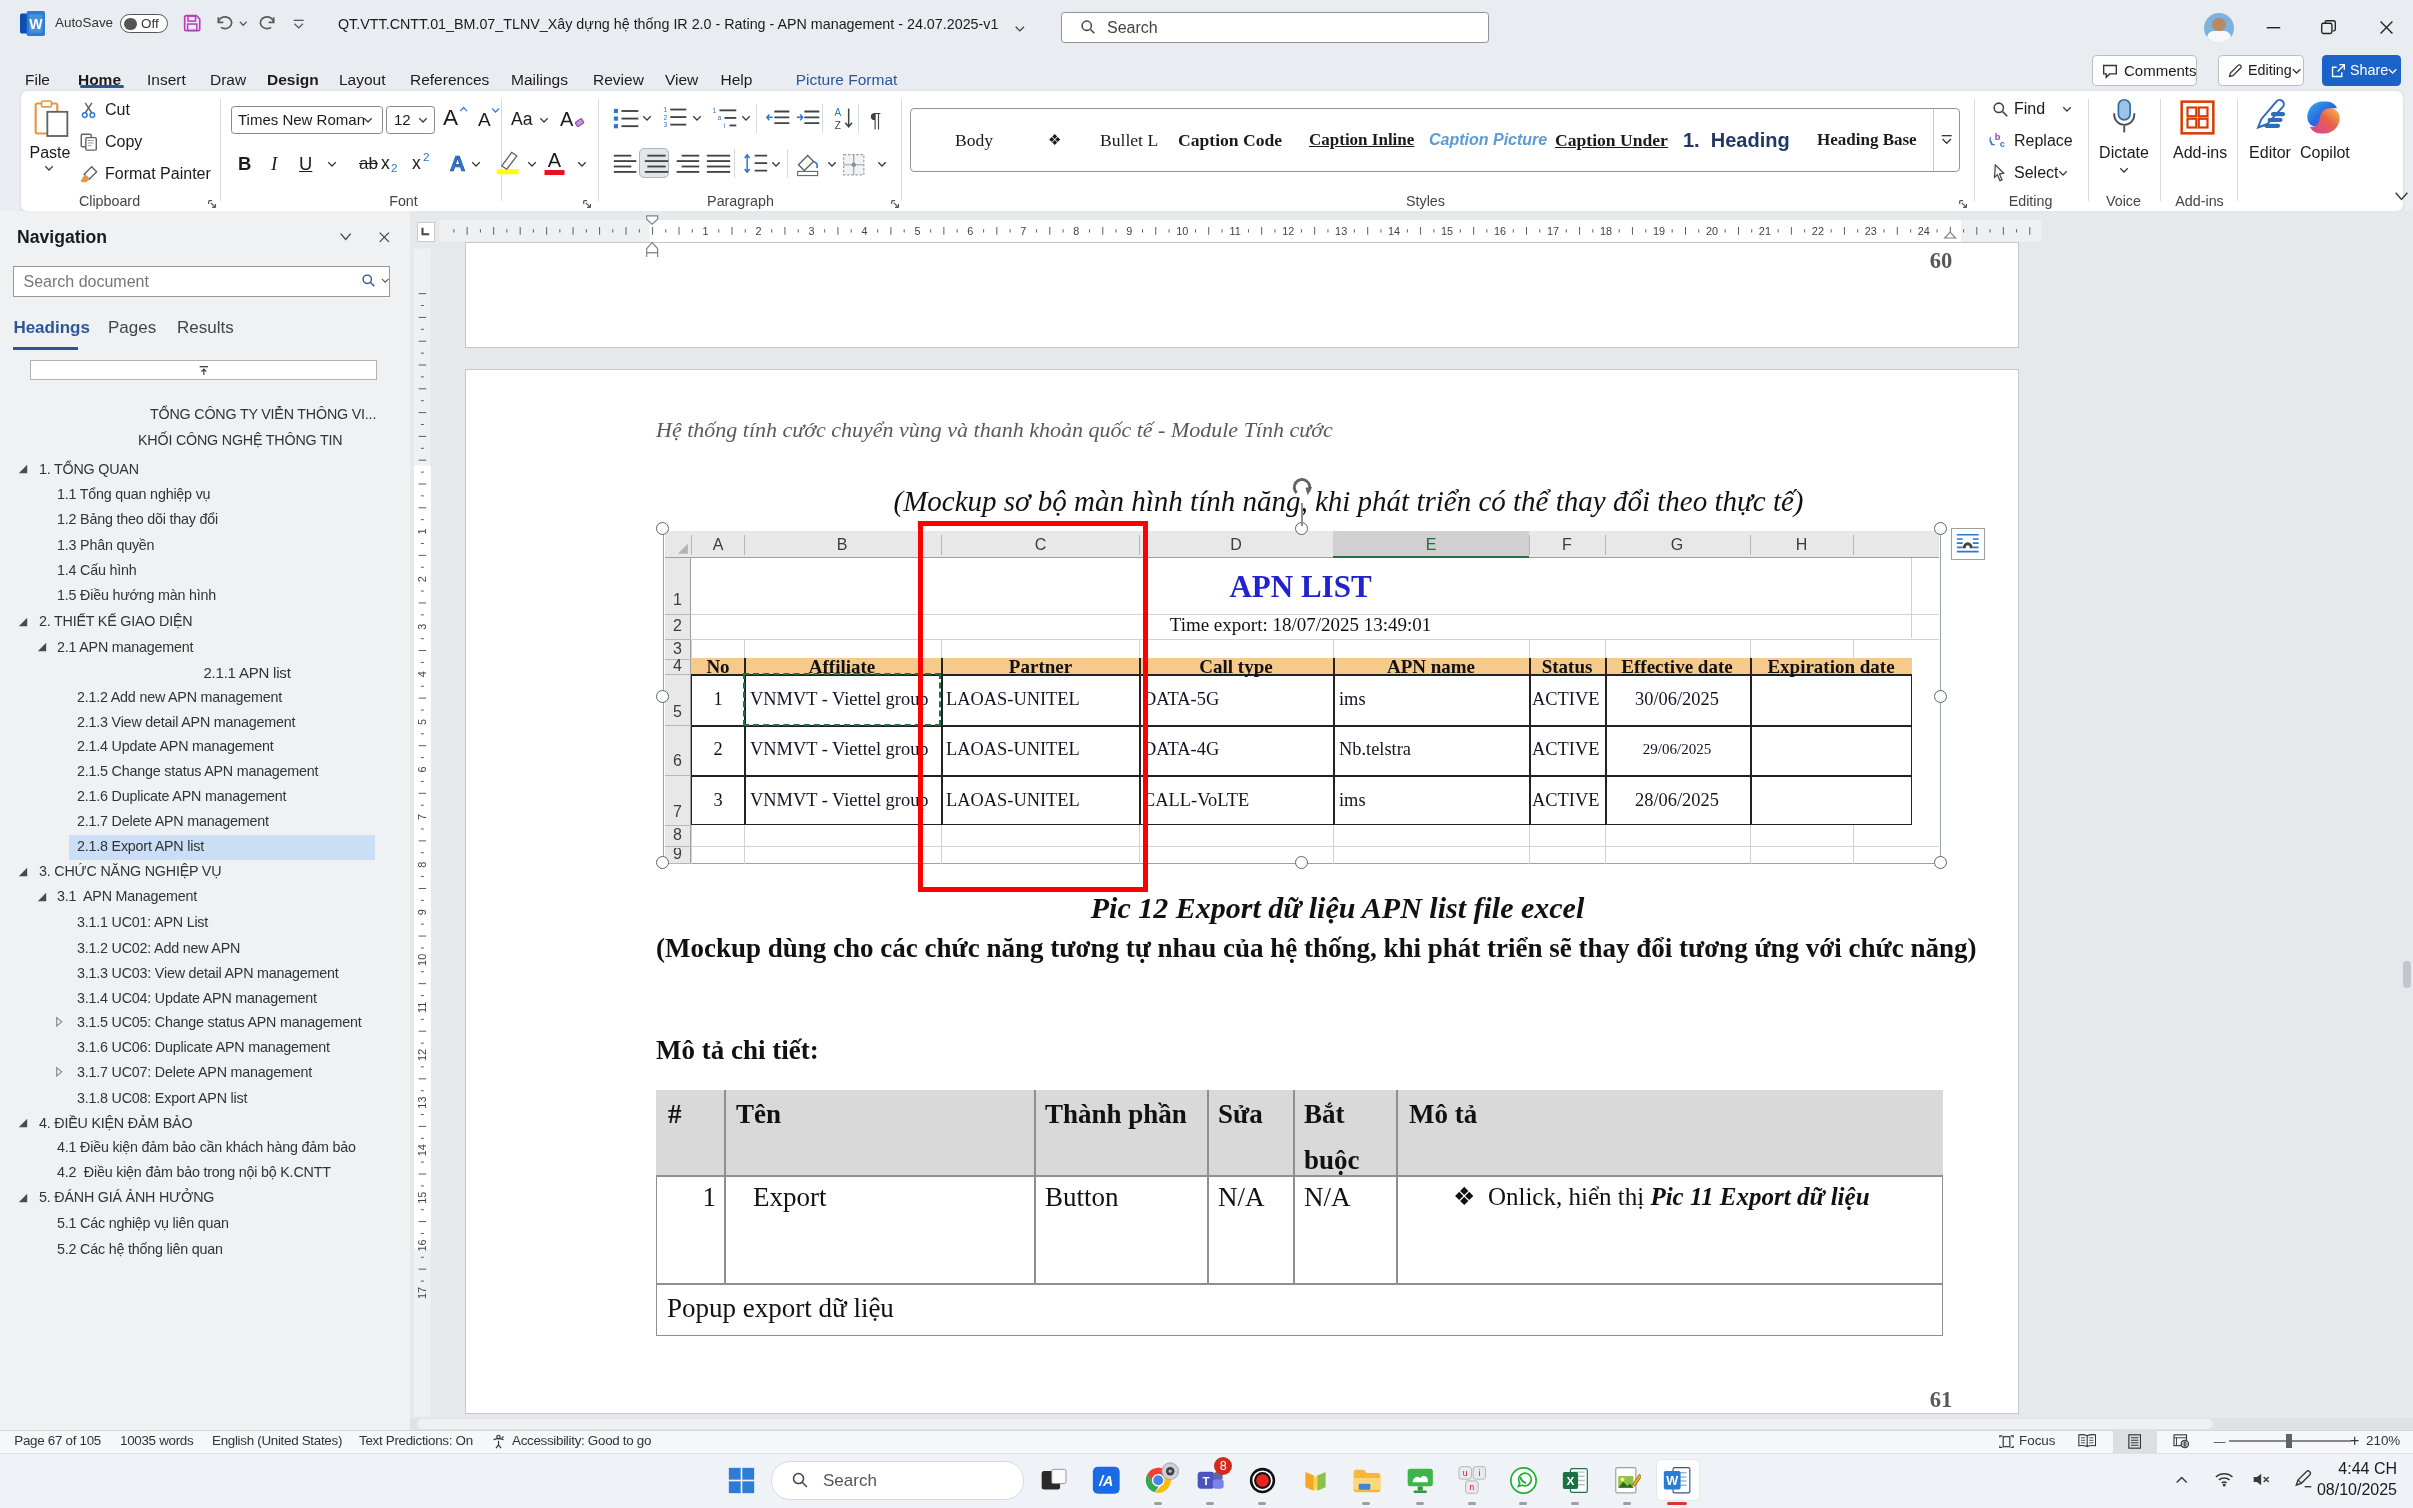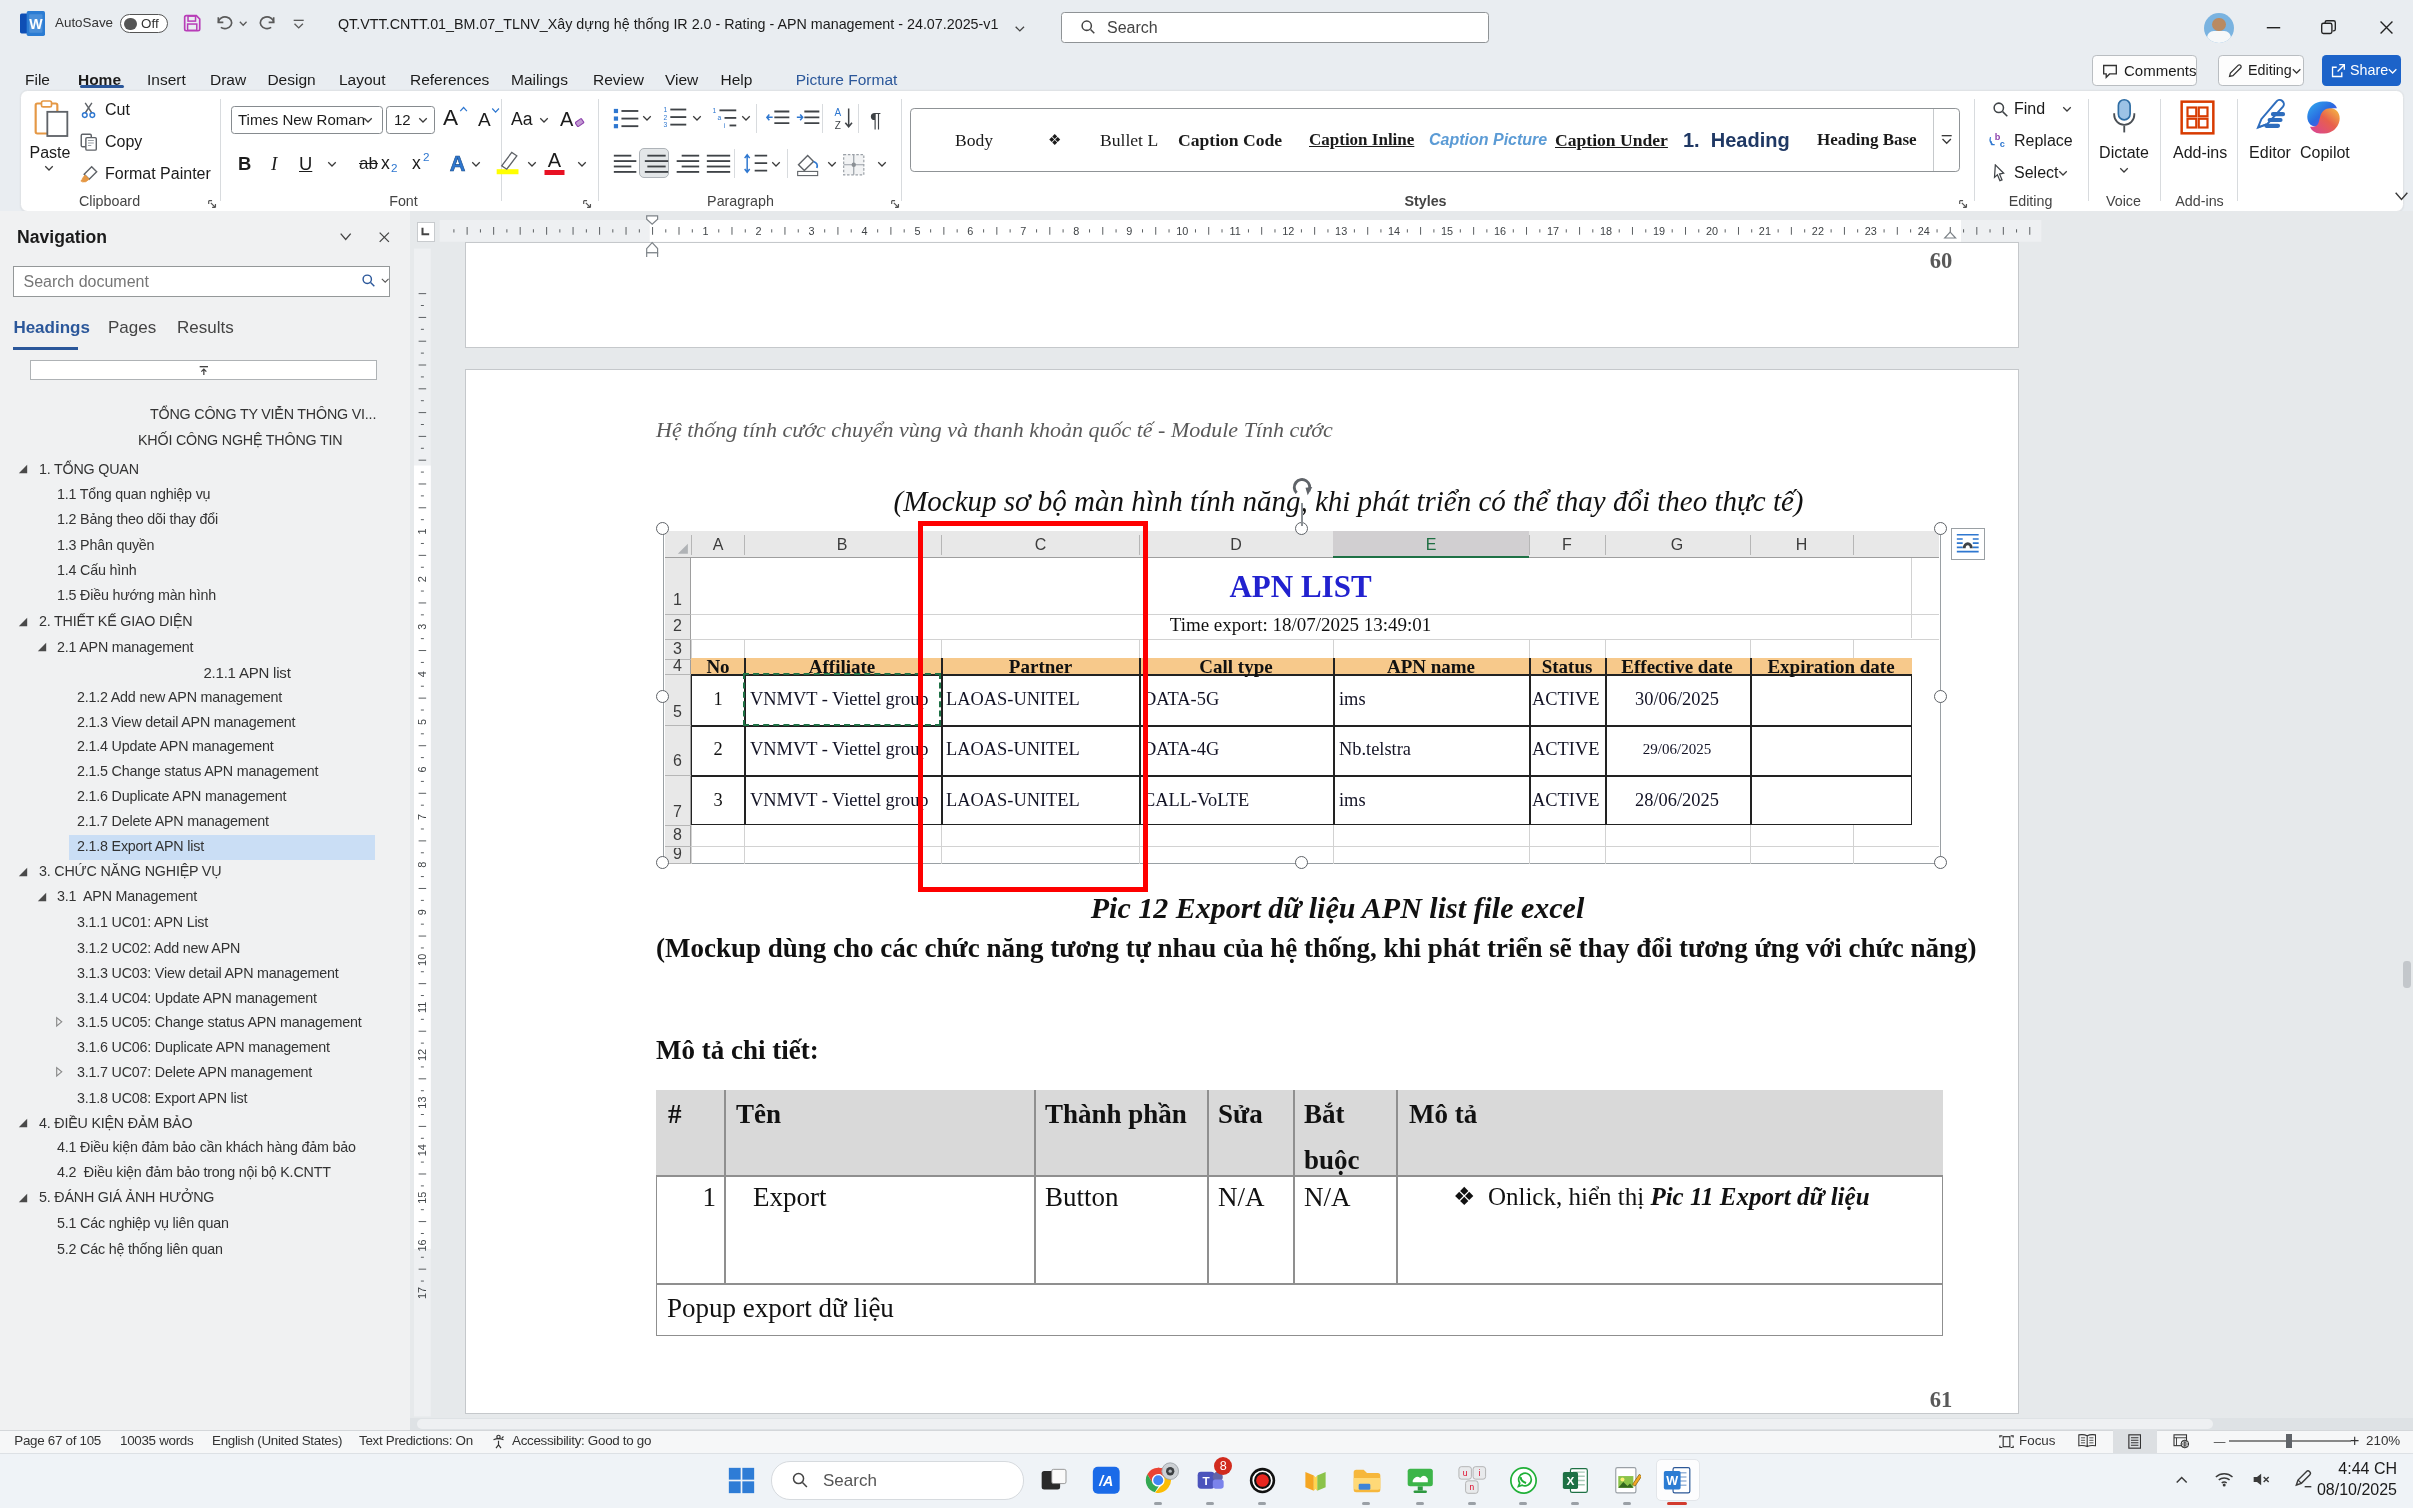--- a/index.html
+++ b/index.html
@@ -59,21 +59,21 @@
     <rect x="2" y="5" width="12" height="12" rx="2" fill="none" stroke="#222" stroke-width="1.6"></rect>
     <path d="M6 5 V4 a2 2 0 0 1 2-2 h8 a2 2 0 0 1 2 2 v8 a2 2 0 0 1-2 2 h-1" fill="none" stroke="#222" stroke-width="1.6"></path>
   </svg>
 <svg class="a" style="left:2378px;top:19px" width="17" height="17" viewBox="0 0 20 20">
     <path d="M3 3 L17 17 M17 3 L3 17" stroke="#222" stroke-width="1.6"></path>
   </svg>
 <div class="a" style="left:25px;top:67px;width:22.6px;height:25px;font-size:15.5px;line-height:25px;white-space:nowrap;color:#1b1b1b;font-weight:normal;text-align:center;">File</div>
 <div class="a" style="left:71px;top:67px;width:57px;height:25px;font-size:15.5px;line-height:25px;white-space:nowrap;color:#1b1b1b;font-weight:bold;text-align:center;">Home</div>
 <div class="a" style="left:147px;top:67px;width:38px;height:25px;font-size:15.5px;line-height:25px;white-space:nowrap;color:#1b1b1b;font-weight:normal;text-align:center;">Insert</div>
 <div class="a" style="left:210px;top:67px;width:34px;height:25px;font-size:15.5px;line-height:25px;white-space:nowrap;color:#1b1b1b;font-weight:normal;text-align:center;">Draw</div>
-<div class="a" style="left:267px;top:67px;width:49px;height:25px;font-size:15.5px;line-height:25px;white-space:nowrap;color:#1b1b1b;font-weight:normal;text-align:center;">Design</div>
+<div class="a" style="left:267px;top:67px;width:49px;height:25px;font-size:15.5px;line-height:25px;white-space:nowrap;color:#1b1b1b;font-weight:bold;text-align:center;">Design</div>
 <div class="a" style="left:339px;top:67px;width:46px;height:25px;font-size:15.5px;line-height:25px;white-space:nowrap;color:#1b1b1b;font-weight:normal;text-align:center;">Layout</div>
 <div class="a" style="left:410px;top:67px;width:76px;height:25px;font-size:15.5px;line-height:25px;white-space:nowrap;color:#1b1b1b;font-weight:normal;text-align:center;">References</div>
 <div class="a" style="left:511px;top:67px;width:57px;height:25px;font-size:15.5px;line-height:25px;white-space:nowrap;color:#1b1b1b;font-weight:normal;text-align:center;">Mailings</div>
 <div class="a" style="left:593px;top:67px;width:49px;height:25px;font-size:15.5px;line-height:25px;white-space:nowrap;color:#1b1b1b;font-weight:normal;text-align:center;">Review</div>
 <div class="a" style="left:665px;top:67px;width:33px;height:25px;font-size:15.5px;line-height:25px;white-space:nowrap;color:#1b1b1b;font-weight:normal;text-align:center;">View</div>
 <div class="a" style="left:720px;top:67px;width:33px;height:25px;font-size:15.5px;line-height:25px;white-space:nowrap;color:#1b1b1b;font-weight:normal;text-align:center;">Help</div>
 <div class="a" style="left:777px;top:67px;width:139px;height:25px;font-size:15.5px;line-height:25px;white-space:nowrap;color:#2b579a;font-weight:normal;text-align:center;">Picture Format</div>
 <div class="a" style="left:80px;top:85px;width:44px;height:3.4px;background:#2b579a;border-radius:1.7px;"></div>
 <div class="a" style="left:2092px;top:55px;width:105px;height:31px;background:#fdfdfd;border:0.8px solid #b9bdc1;border-radius:4.2px;"></div>
 <svg class="a" style="left:2102px;top:63px" width="16" height="16" viewBox="0 0 19 19">
@@ -308,21 +308,21 @@
   </svg>
 <div class="a" style="left:955px;top:117px;width:126px;height:46px;font-size:17px;line-height:46px;white-space:nowrap;font-family:'Liberation Serif',serif;font-size:17.6px;color:#1b1b1b;height:46px;line-height:46px;">Body</div>
 <div class="a" style="left:1048px;top:117px;width:126px;height:46px;font-size:17px;line-height:46px;white-space:nowrap;font-size:15px;color:#1b1b1b;height:46px;line-height:46px;">❖</div>
 <div class="a" style="left:1100px;top:117px;width:126px;height:46px;font-size:17px;line-height:46px;white-space:nowrap;font-family:'Liberation Serif',serif;font-size:17.6px;color:#1b1b1b;height:46px;line-height:46px;">Bullet L</div>
 <div class="a" style="left:1178px;top:117px;width:126px;height:46px;font-size:17px;line-height:46px;white-space:nowrap;font-family:'Liberation Serif',serif;font-size:17.6px;font-weight:bold;color:#1b1b1b;height:46px;line-height:46px;">Caption Code</div>
 <div class="a" style="left:1309px;top:117px;width:126px;height:46px;font-size:17px;line-height:46px;white-space:nowrap;font-family:'Liberation Serif',serif;font-size:17px;font-weight:bold;text-decoration:underline;color:#1b1b1b;height:46px;line-height:46px;">Caption Inline</div>
 <div class="a" style="left:1429px;top:117px;width:126px;height:46px;font-size:17px;line-height:46px;white-space:nowrap;font-size:16px;font-style:italic;font-weight:bold;color:#5b9bd5;height:46px;line-height:46px;">Caption Picture</div>
 <div class="a" style="left:1555px;top:117px;width:126px;height:46px;font-size:17px;line-height:46px;white-space:nowrap;font-family:'Liberation Serif',serif;font-size:17.6px;font-weight:bold;text-decoration:underline;color:#1b1b1b;height:46px;line-height:46px;">Caption Under</div>
 <div class="a" style="left:1683px;top:117px;width:126px;height:46px;font-size:17px;line-height:46px;white-space:nowrap;font-size:20px;font-weight:bold;color:#1f3864;height:46px;line-height:46px;">1.&nbsp;&nbsp;Heading</div>
 <div class="a" style="left:1817px;top:117px;width:126px;height:46px;font-size:17px;line-height:46px;white-space:nowrap;font-family:'Liberation Serif',serif;font-size:17px;font-weight:bold;color:#1b1b1b;height:46px;line-height:46px;">Heading Base</div>
-<div class="a" style="left:1375px;top:194px;width:101px;height:15px;font-size:14.3px;line-height:15px;white-space:nowrap;color:#444;text-align:center;font-weight:bold;">Styles</div>
+<div class="a" style="left:1375px;top:194px;width:101px;height:15px;font-size:14.3px;line-height:15px;white-space:nowrap;color:#444;text-align:center;">Styles</div>
 <svg class="a" style="left:1958px;top:199px" width="11" height="11" viewBox="0 0 13 13">
     <path d="M2 2 h4 M2 2 v4" stroke="#555" stroke-width="1.4" fill="none"></path>
     <path d="M4.5 4.5 L10 10 M10 10 v-4 M10 10 h-4" stroke="#555" stroke-width="1.4" fill="none"></path>
   </svg>
 <div class="a" style="left:1974px;top:99px;width:0.8px;height:102px;background:#d8dbde;"></div>
 <svg class="a" style="left:1992px;top:101px" width="17" height="17" viewBox="0 0 20 20">
     <circle cx="8" cy="8" r="5.5" fill="none" stroke="#3f4347" stroke-width="1.8"></circle>
     <path d="M12.5 12.5 L18 18" stroke="#3f4347" stroke-width="1.8"></path>
   </svg>
 <div class="a" style="left:2014px;top:99px;width:35px;height:20px;font-size:16px;line-height:20px;white-space:nowrap;color:#1b1b1b;">Find</div>

